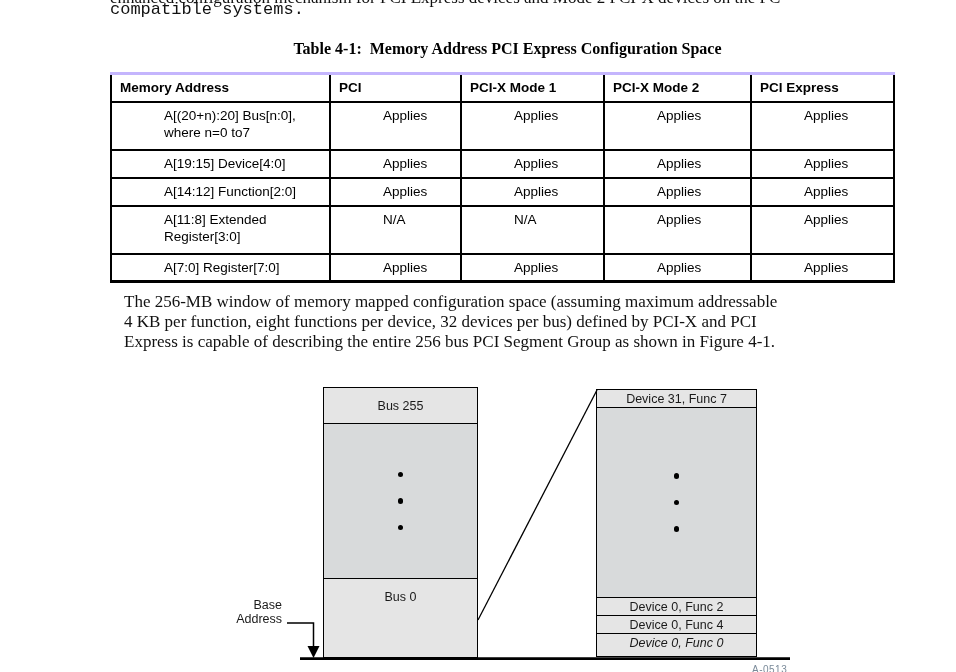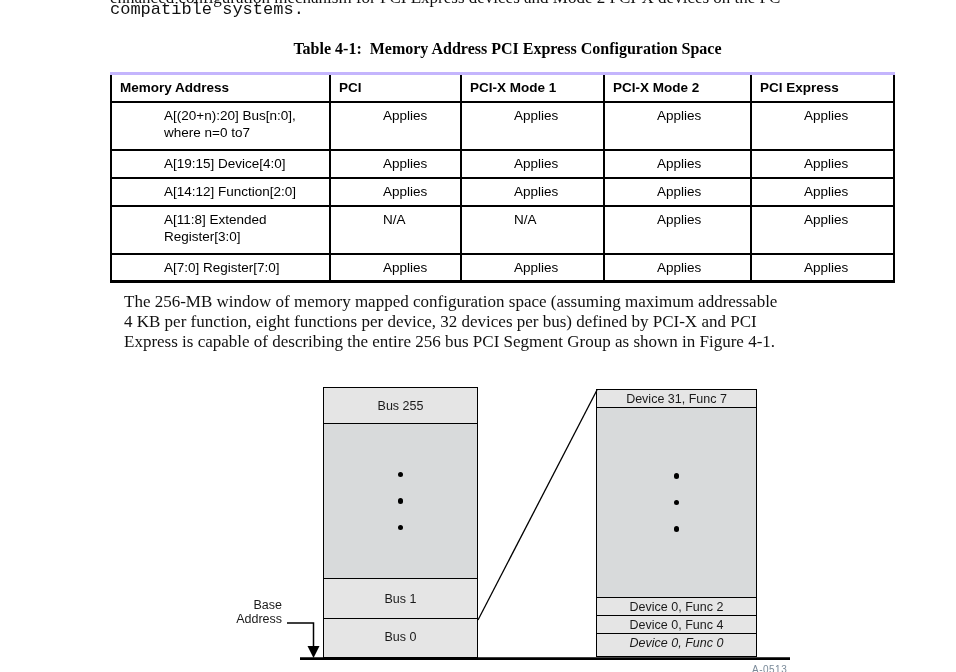--- a/index.html
+++ b/index.html
@@ -229,23 +229,20 @@
 
   <div id="bus-stack" class="stack">
     <div class="sect bordered" style="height:36px;">
       <div class="lbl fig-label">Bus 255</div>
     </div>
     <div class="sect bordered grayfill" style="height:155px; background:#d8dadb;">
       <span class="dot"></span>
       <span class="dot"></span>
       <span class="dot"></span>
     </div>
-    <div class="sect bordered" style="height:40px;">
-      <div class="lbl fig-label">Bus 1</div>
-    </div>
     <div class="sect" style="height:36px;">
       <div class="lbl fig-label">Bus 0</div>
     </div>
   </div>
 
   <div id="device-stack" class="stack">
     <div class="sect bordered" style="height:18px;">
       <div class="lbl fig-label">Device 31, Func 7</div>
     </div>
     <div class="sect bordered grayfill" style="height:190px; background:#d8dadb;">

